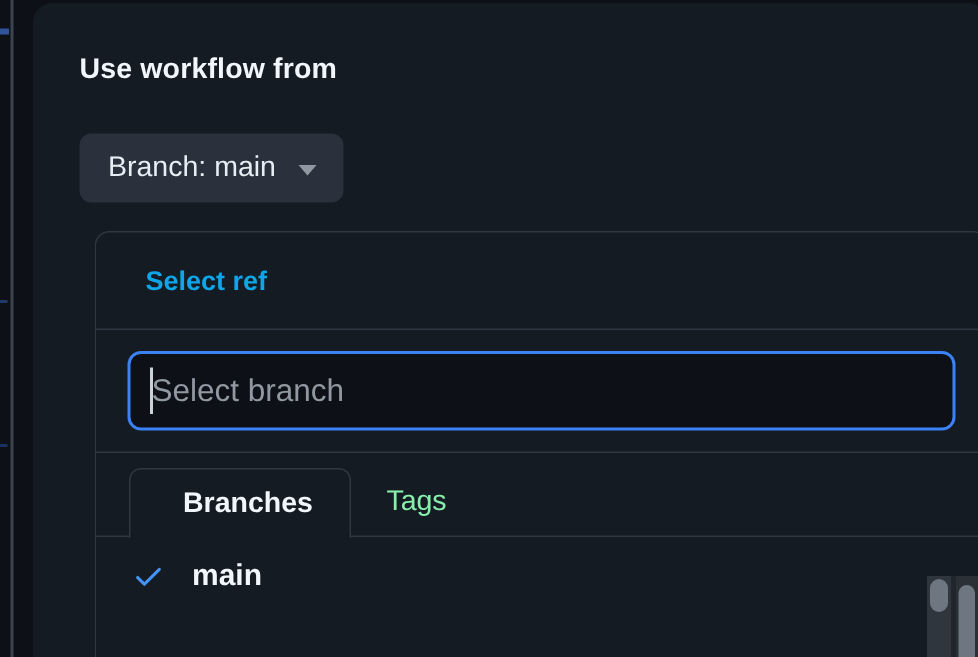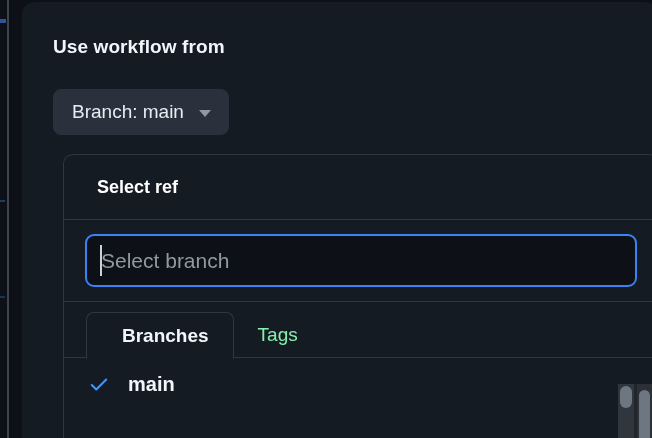--- a/index.html
+++ b/index.html
@@ -116,21 +116,21 @@
     height: 65px;
     border-bottom: 1px solid #2f3742;
     display: flex;
     align-items: center;
     padding-left: 33px;
     box-sizing: border-box;
   }
   .ref-panel-title {
     font-size: 18px;
     font-weight: bold;
-    color: #ffffff;
+    color: #0ea5e9;
   }
 
   .filter-row {
     height: 82px;
     border-bottom: 1px solid #2f3742;
     display: flex;
     align-items: center;
     padding: 0 21px;
     box-sizing: border-box;
   }

